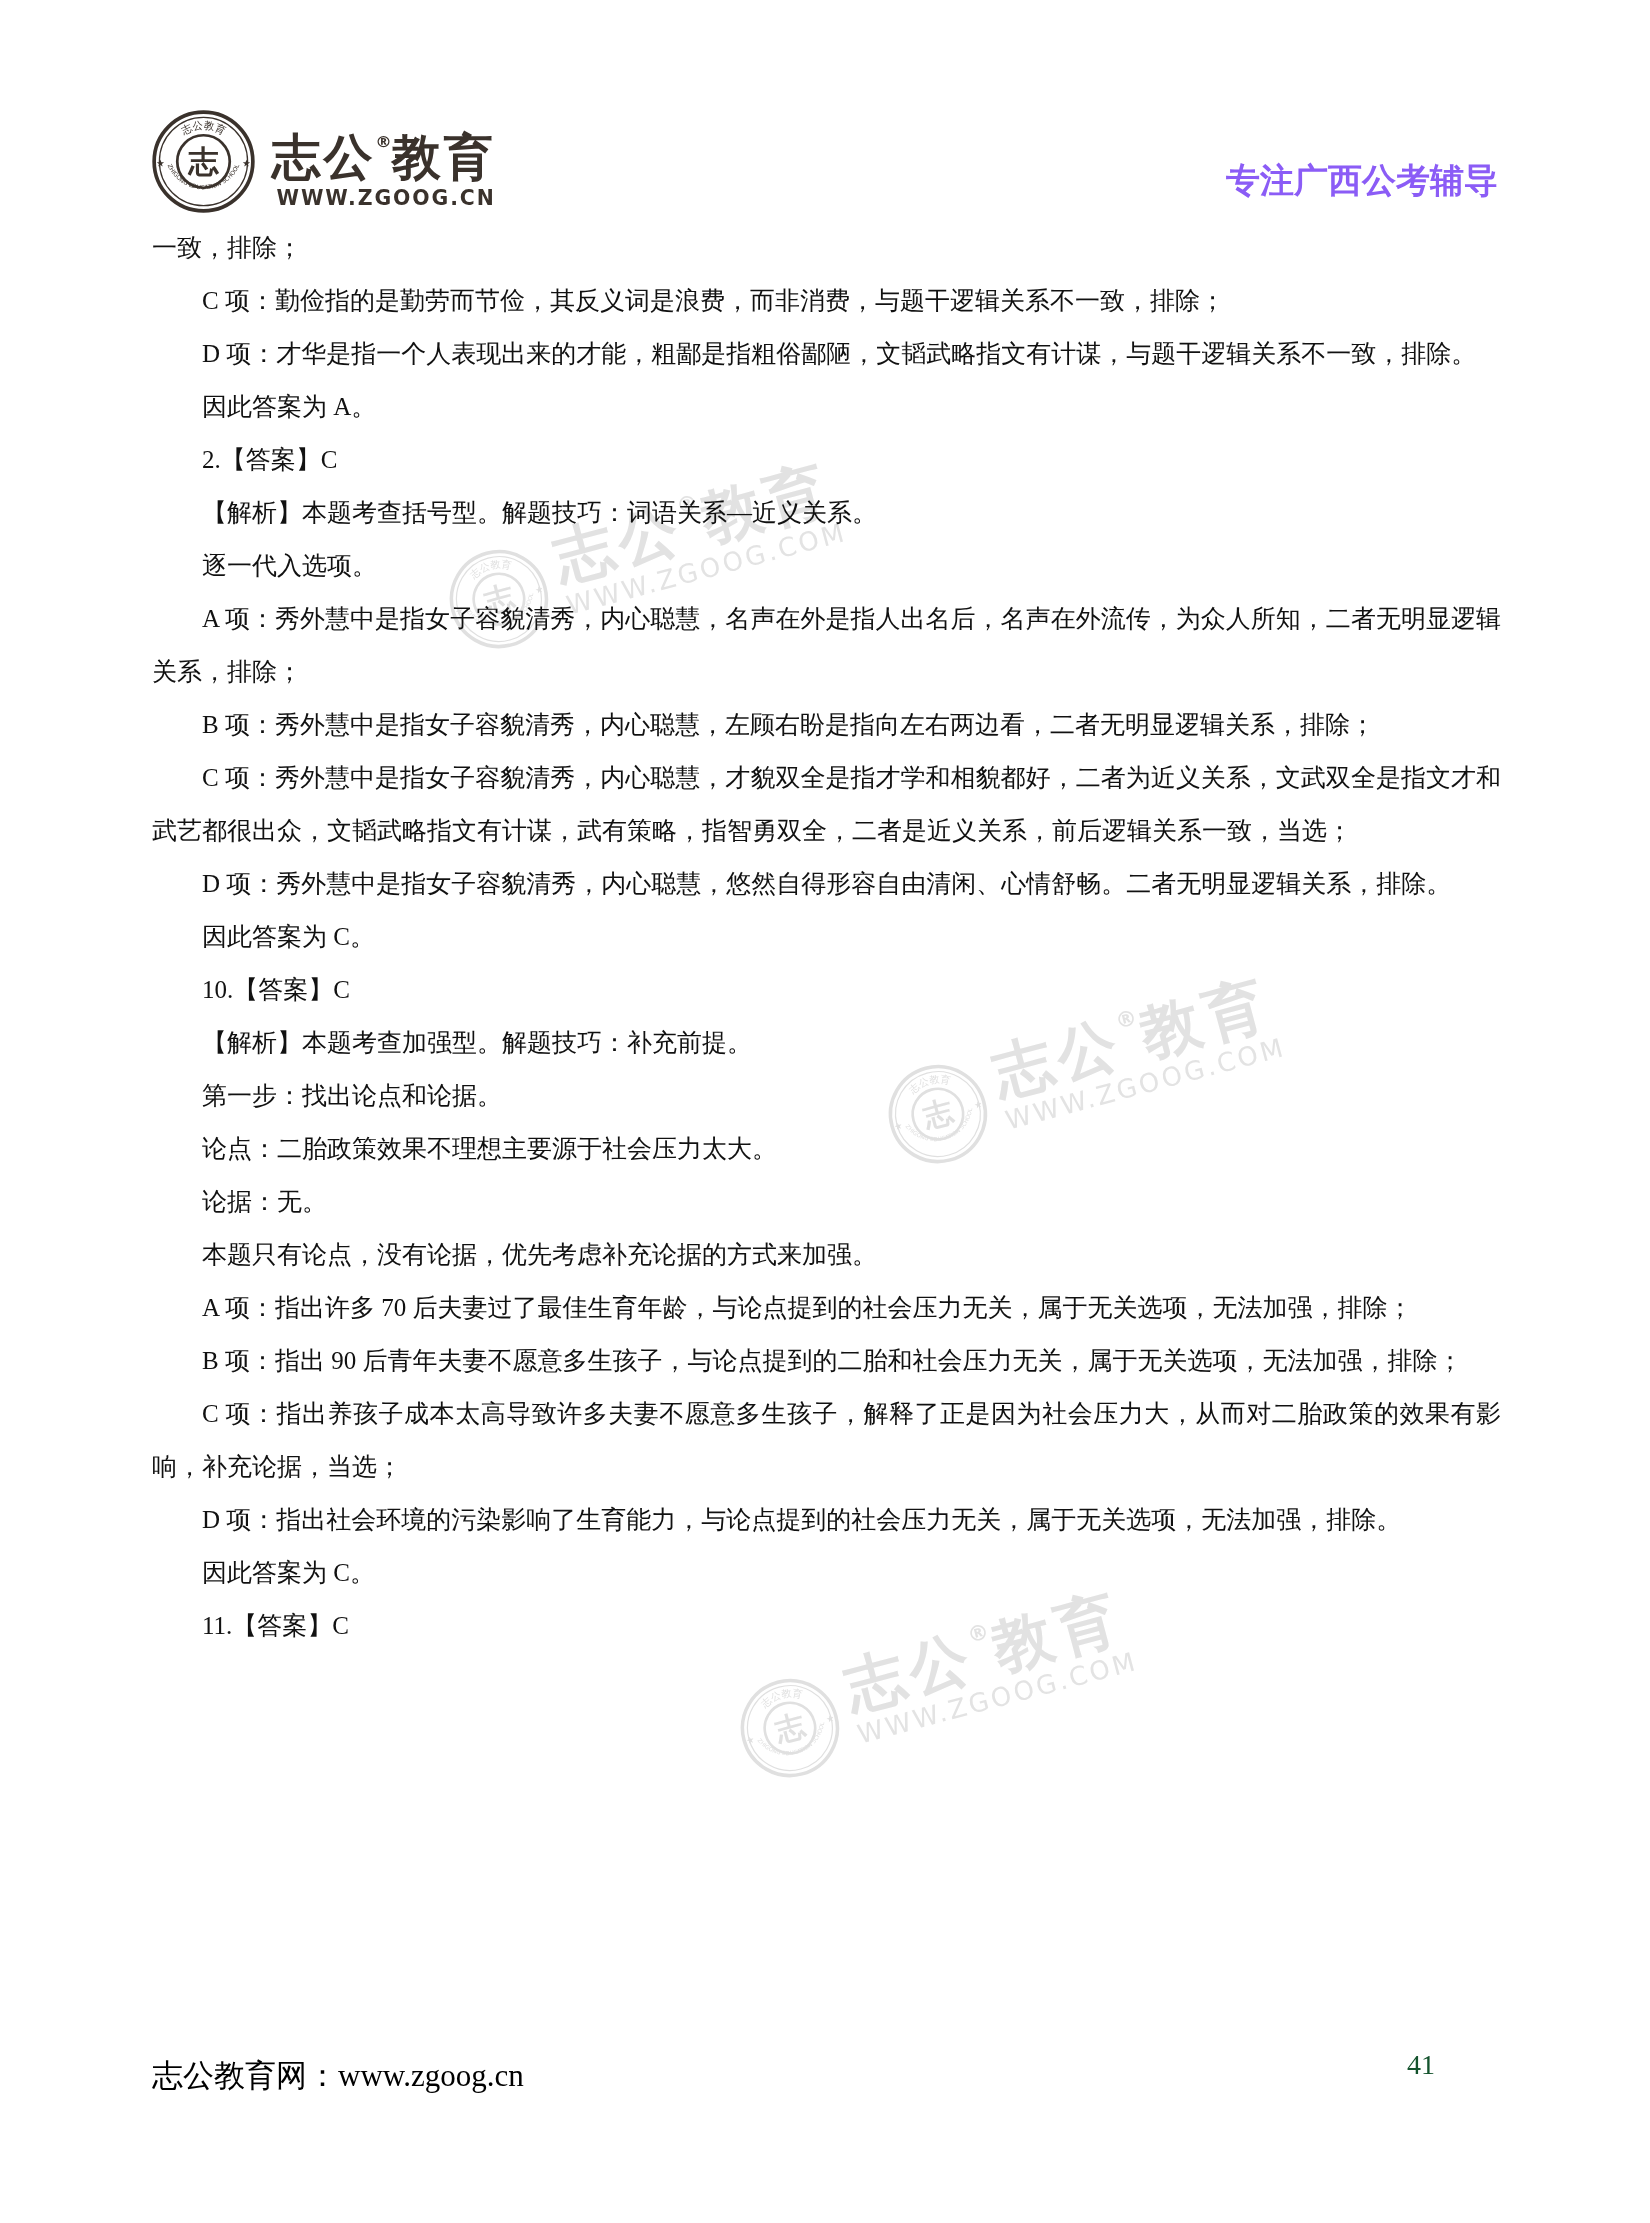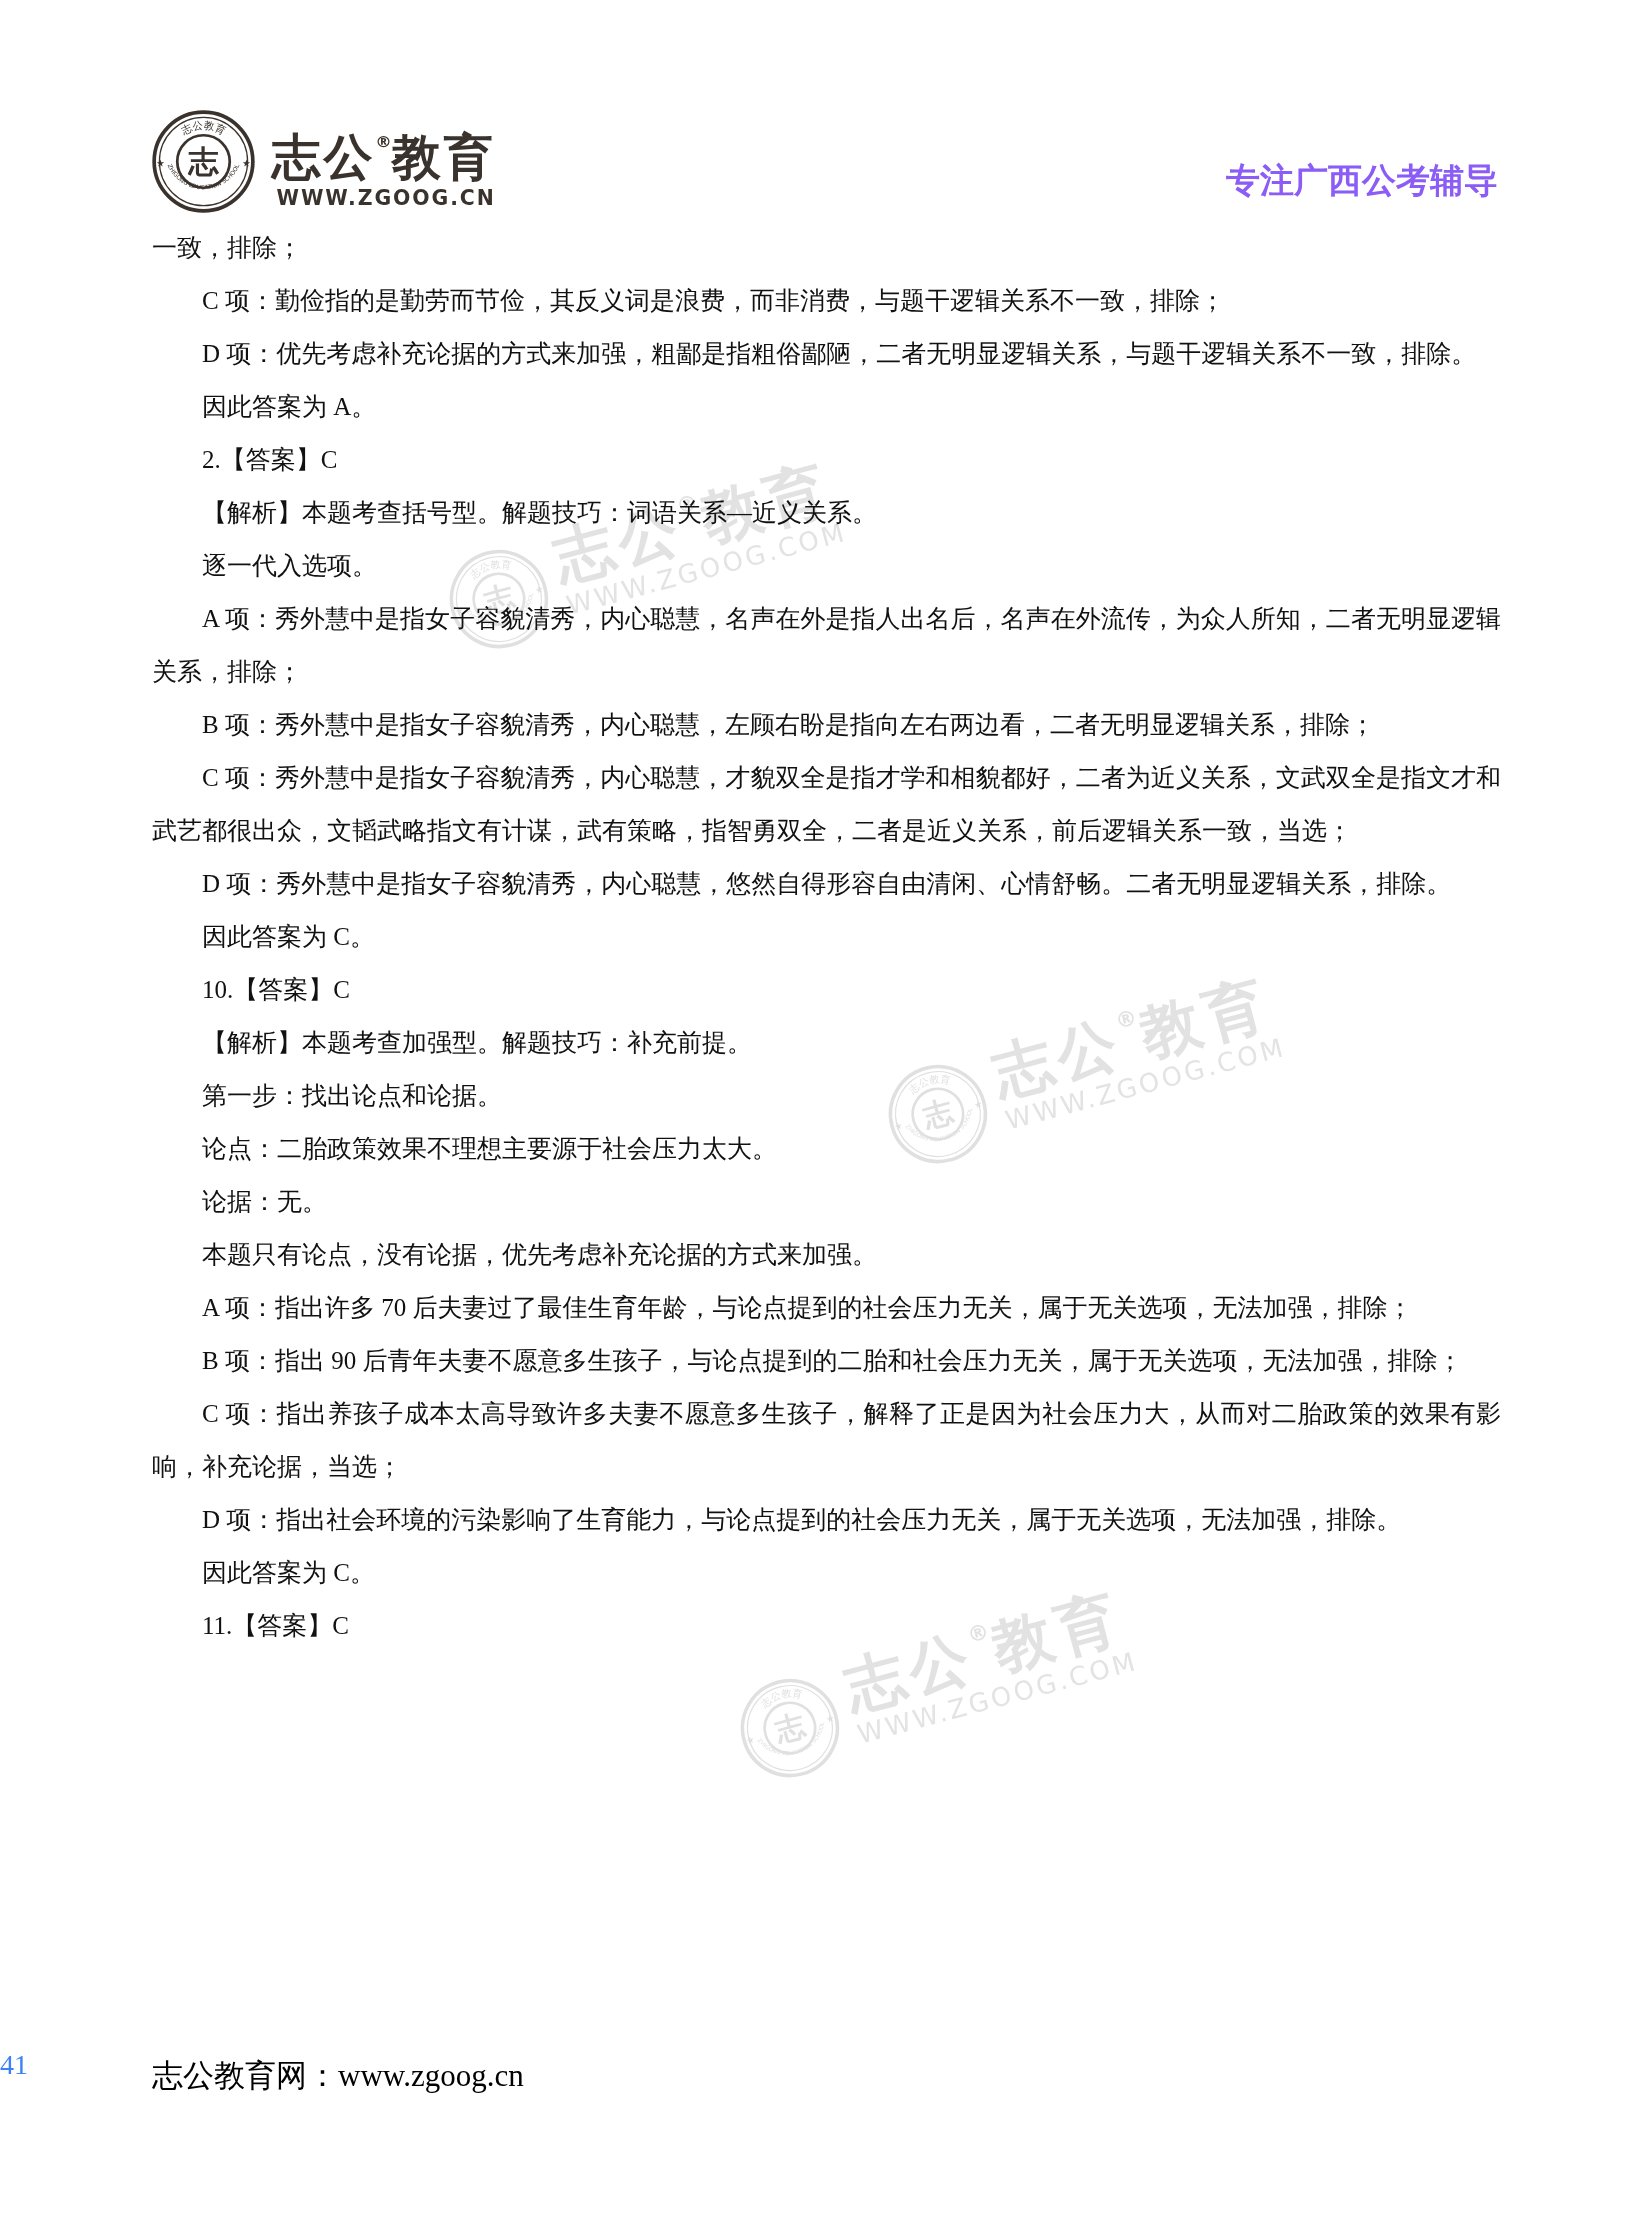--- a/index.html
+++ b/index.html
@@ -77,21 +77,21 @@
   .body-text p.no-indent{text-indent:0;}
 
   
   .footer-site{
     position:absolute;left:152px;top:2055px;
     font-size:31px;font-weight:normal;color:#000;
     white-space:nowrap;z-index:3;
   }
   .page-number{
     position:absolute;left:0;top:2049px;width:1435px;
-    text-align:left;font-size:28px;color:#3b82f6;z-index:3;
+    text-align:right;font-size:28px;color:#14532d;z-index:3;
   }
 </style>
 </head>
 <body>
 
 <div class="page">
 
   <div class="header-logo">
     <svg class="seal" viewBox="0 0 100 100" aria-hidden="true">
       <defs>
@@ -174,21 +174,21 @@
     </svg>
     <div class="wm-text">
       <div class="wm-brand"><span>志公</span><sup>®</sup><span>教育</span></div>
       <div class="wm-url">WWW.ZGOOG.COM</div>
     </div>
   </div>
 
   <div class="body-text">
     <p class="para no-indent">一致，排除；</p>
       <p class="para">C 项：勤俭指的是勤劳而节俭，其反义词是浪费，而非消费，与题干逻辑关系不一致，排除；</p>
-      <p class="para">D 项：优先考虑补充论据的方式来加强，粗鄙是指粗俗鄙陋，二者无明显逻辑关系，与题干逻辑关系不一致，排除。</p>
+      <p class="para">D 项：才华是指一个人表现出来的才能，粗鄙是指粗俗鄙陋，文韬武略指文有计谋，与题干逻辑关系不一致，排除。</p>
       <p class="para">因此答案为 A。</p>
       <p class="para">2.【答案】C</p>
       <p class="para">【解析】本题考查括号型。解题技巧：词语关系—近义关系。</p>
       <p class="para">逐一代入选项。</p>
       <p class="para">A 项：秀外慧中是指女子容貌清秀，内心聪慧，名声在外是指人出名后，名声在外流传，为众人所知，二者无明显逻辑关系，排除；</p>
       <p class="para">B 项：秀外慧中是指女子容貌清秀，内心聪慧，左顾右盼是指向左右两边看，二者无明显逻辑关系，排除；</p>
       <p class="para">C 项：秀外慧中是指女子容貌清秀，内心聪慧，才貌双全是指才学和相貌都好，二者为近义关系，文武双全是指文才和武艺都很出众，文韬武略指文有计谋，武有策略，指智勇双全，二者是近义关系，前后逻辑关系一致，当选；</p>
       <p class="para">D 项：秀外慧中是指女子容貌清秀，内心聪慧，悠然自得形容自由清闲、心情舒畅。二者无明显逻辑关系，排除。</p>
       <p class="para">因此答案为 C。</p>
       <p class="para">10.【答案】C</p>

